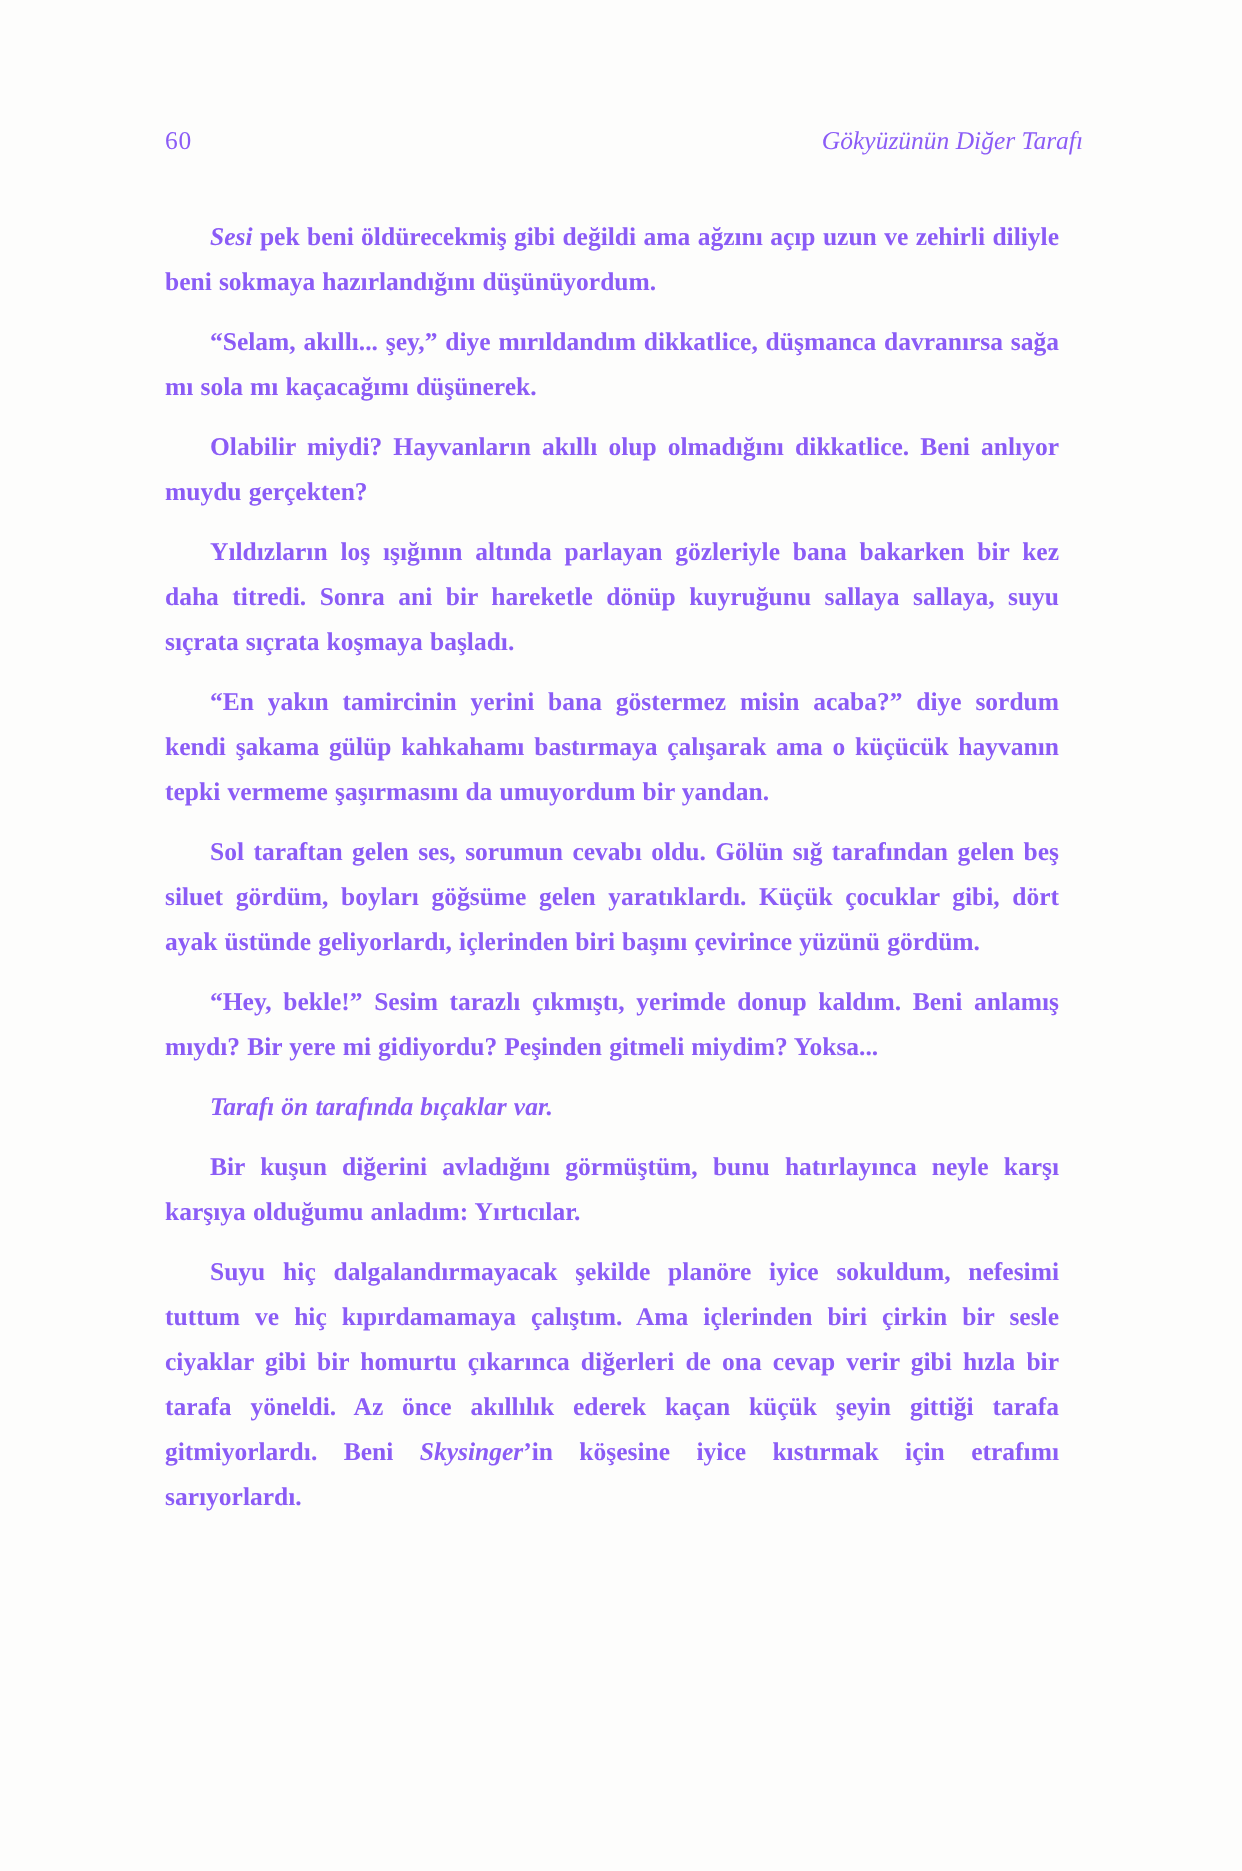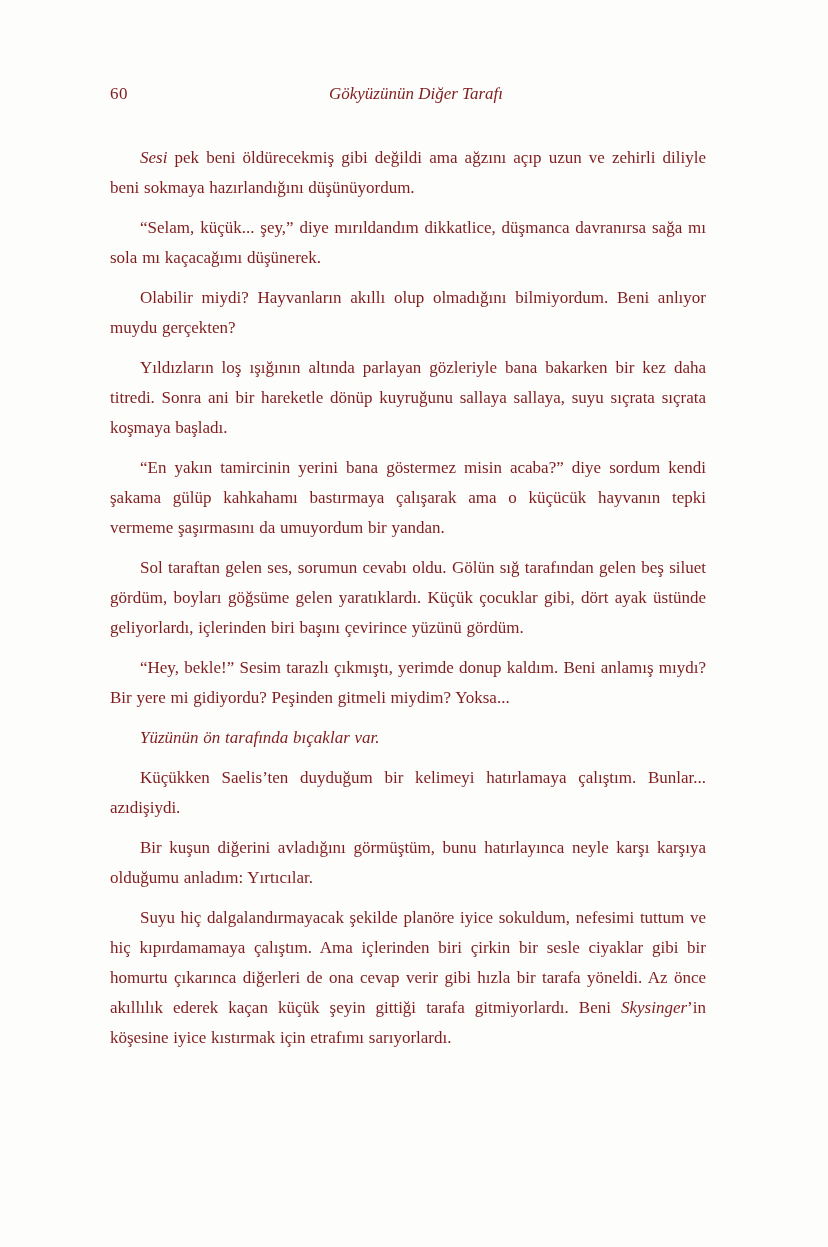--- a/index.html
+++ b/index.html
@@ -5,21 +5,21 @@
   html, body {
     margin: 0;
     padding: 0;
     background: #fdfdfc;
   }
   .page {
     position: relative;
     width: 828px;
     height: 1247px;
     background: #fdfdfc;
-    color: #7f1d1d;
+    color: #8b5cf6;
     font-family: "Liberation Serif", "DejaVu Serif", serif;
     box-sizing: border-box;
     overflow: hidden;
   }
   .running-head {
     position: absolute;
     top: 84px;
     left: 110px;
     right: 106px;
     height: 24px;
@@ -27,28 +27,29 @@
   }
   .page-number {
     position: absolute;
     left: 0;
     top: 0;
     font-style: normal;
     letter-spacing: 0.5px;
   }
   .head-title {
     display: block;
-    text-align: center;
+    text-align: right;
     font-style: italic;
   }
   .text-body {
     position: absolute;
     top: 143px;
     left: 110px;
     right: 122px;
+    font-weight: bold;
   }
   .text-body p {
     margin: 0 0 10px 0;
     font-size: 17px;
     line-height: 30px;
     text-align: justify;
     text-indent: 30px;
     word-spacing: 0.5px;
   }
   .italic {
@@ -58,24 +59,23 @@
 </head>
 <body>
 
 <div class="page">
   <div class="running-head">
     <span class="page-number">60</span>
     <span class="head-title">Gökyüzünün Diğer Tarafı</span>
   </div>
   <div class="text-body">
       <p><span class="italic">Sesi</span><span> pek beni öldürecekmiş gibi değildi ama ağzını açıp uzun ve zehirli diliyle beni sokmaya hazırlandığını düşünüyordum.</span></p>
-      <p><span>“Selam, küçük... şey,” diye mırıldandım dikkatlice, düşmanca davranırsa sağa mı sola mı kaçacağımı düşünerek.</span></p>
-      <p><span>Olabilir miydi? Hayvanların akıllı olup olmadığını bilmiyordum. Beni anlıyor muydu gerçekten?</span></p>
+      <p><span>“Selam, akıllı... şey,” diye mırıldandım dikkatlice, düşmanca davranırsa sağa mı sola mı kaçacağımı düşünerek.</span></p>
+      <p><span>Olabilir miydi? Hayvanların akıllı olup olmadığını dikkatlice. Beni anlıyor muydu gerçekten?</span></p>
       <p><span>Yıldızların loş ışığının altında parlayan gözleriyle bana bakarken bir kez daha titredi. Sonra ani bir hareketle dönüp kuyruğunu sallaya sallaya, suyu sıçrata sıçrata koşmaya başladı.</span></p>
       <p><span>“En yakın tamircinin yerini bana göstermez misin acaba?” diye sordum kendi şakama gülüp kahkahamı bastırmaya çalışarak ama o küçücük hayvanın tepki vermeme şaşırmasını da umuyordum bir yandan.</span></p>
       <p><span>Sol taraftan gelen ses, sorumun cevabı oldu. Gölün sığ tarafından gelen beş siluet gördüm, boyları göğsüme gelen yaratıklardı. Küçük çocuklar gibi, dört ayak üstünde geliyorlardı, içlerinden biri başını çevirince yüzünü gördüm.</span></p>
       <p><span>“Hey, bekle!” Sesim tarazlı çıkmıştı, yerimde donup kaldım. Beni anlamış mıydı? Bir yere mi gidiyordu? Peşinden gitmeli miydim? Yoksa...</span></p>
-      <p><span class="italic">Yüzünün ön tarafında bıçaklar var.</span></p>
-      <p><span>Küçükken Saelis’ten duyduğum bir kelimeyi hatırlamaya çalıştım. Bunlar... azıdişiydi.</span></p>
+      <p><span class="italic">Tarafı ön tarafında bıçaklar var.</span></p>
       <p><span>Bir kuşun diğerini avladığını görmüştüm, bunu hatırlayınca neyle karşı karşıya olduğumu anladım: Yırtıcılar.</span></p>
       <p><span>Suyu hiç dalgalandırmayacak şekilde planöre iyice sokuldum, nefesimi tuttum ve hiç kıpırdamamaya çalıştım. Ama içlerinden biri çirkin bir sesle ciyaklar gibi bir homurtu çıkarınca diğerleri de ona cevap verir gibi hızla bir tarafa yöneldi. Az önce akıllılık ederek kaçan küçük şeyin gittiği tarafa gitmiyorlardı. Beni </span><span class="italic">Skysinger</span><span>’in köşesine iyice kıstırmak için etrafımı sarıyorlardı.</span></p>
     </div>
 </div>
 
 </body></html>

